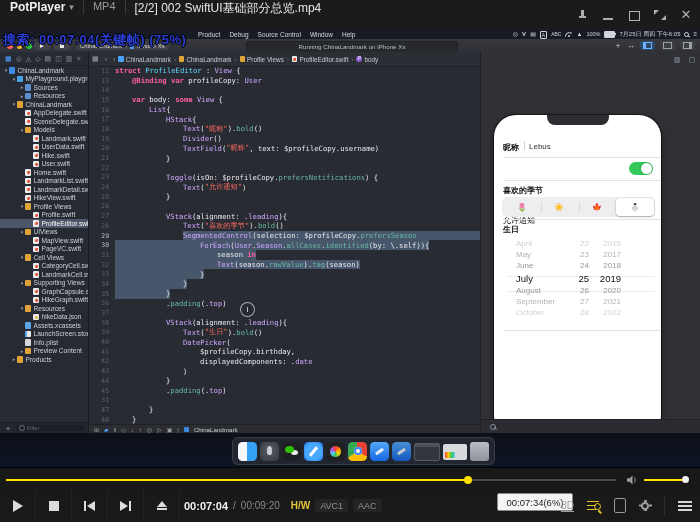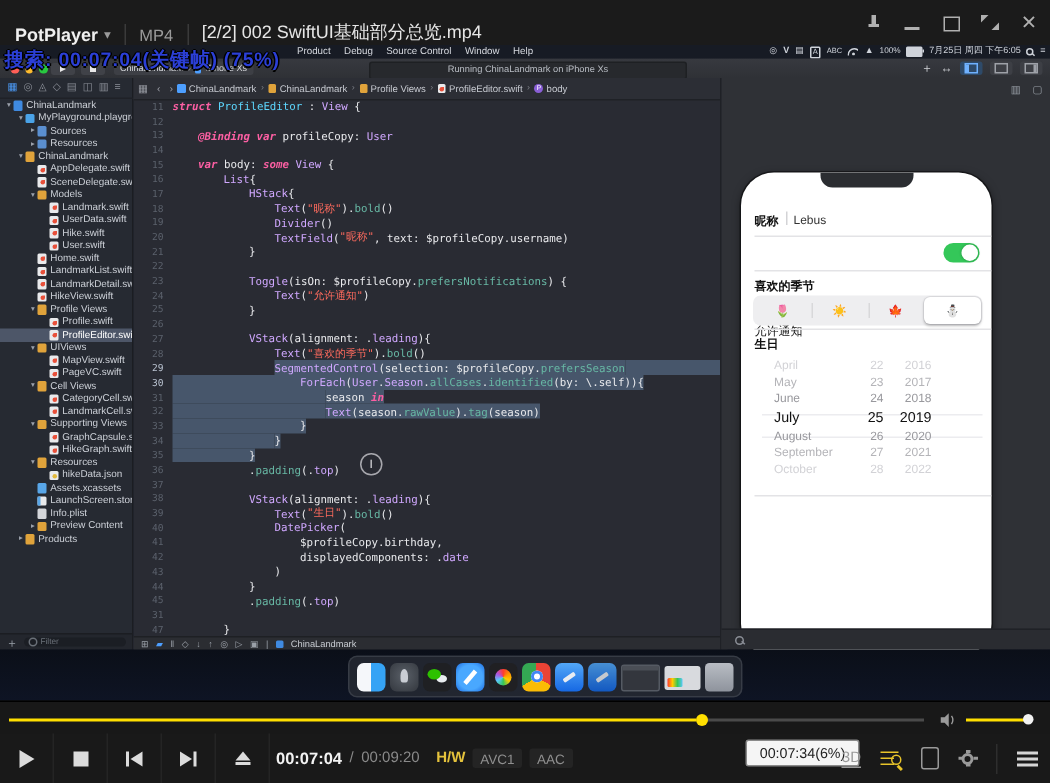--- a/index.html
+++ b/index.html
@@ -2,21 +2,21 @@
 <html><head>
 <meta charset="utf-8">
 <style>
   html,body{margin:0;padding:0;background:#000;}
   #stage{position:relative;width:700px;height:522px;background:#141414;overflow:hidden;
          font-family:"Liberation Sans","DejaVu Sans",sans-serif;color:#ddd;}
   .abs{position:absolute;}
 
   
   #titlebar{left:0;top:0;width:700px;height:30px;background:#1b1b1b;border-bottom:1px solid #000;}
-  #titlebar .row{display:flex;align-items:flex-end;height:30px;padding:0 10px;}
+  #titlebar .row{display:flex;align-items:flex-start;height:30px;padding:0 10px;}
   .appname{color:#f0f0f0;font-size:12px;font-weight:bold;}
   .caret{color:#9a9a9a;font-size:9px;margin-left:4px;}
   .tbsep{width:1px;height:14px;background:#3a3a3a;margin:0 9px;}
   .fmt{color:#9a9a9a;font-size:11px;}
   .vtitle{color:#e6e6e6;font-size:12px;white-space:nowrap;}
   .winbtns{position:absolute;right:8px;top:0;height:30px;display:flex;align-items:center;gap:14px;}
   .wb{width:12px;height:12px;position:relative;cursor:pointer;}
   .wb-pin::before{content:"";position:absolute;left:5px;top:1px;width:3px;height:6px;background:#b0b0b0;}
   .wb-pin::after{content:"";position:absolute;left:3px;top:7px;width:7px;height:2px;background:#b0b0b0;box-shadow:3px 2px 0 -2px #b0b0b0;}
   .wb-min::before{content:"";position:absolute;left:1px;top:9px;width:10px;height:2px;background:#b0b0b0;}
@@ -126,21 +126,21 @@
   #code{position:absolute;left:0;top:14px;width:391px;height:360px;overflow:hidden;
         font-family:"DejaVu Sans Mono","Liberation Mono",monospace;font-size:7.2px;}
   .crow{height:9.7px;display:flex;align-items:center;white-space:pre;}
   .gut{flex:none;width:20px;text-align:right;padding-right:6px;color:#5b616c;font-size:6.4px;}
   .crow.s29 .gut,.crow.s30 .gut{color:#bac3d1;}
   .ind{flex:none;height:9.7px;}
   .txt{height:9.7px;display:flex;align-items:center;}
   .fill{flex:1;height:9.7px;}
   .sel-full .ind,.sel-full .txt{background:#47566b;}
   .sel-text .txt,.sel-text .fill{background:#47566b;}
-  .tk-k{color:#fc5fa3;font-weight:bold;font-style:italic;}
+  .tk-k{color:#fc5fa3;font-weight:bold;}
   .tk-t{color:#d0a8ff;}
   .tk-d{color:#5dd8ff;}
   .tk-s{color:#fc6a5d;}
   .tk-m{color:#67b7a4;}
   .tk-p{color:#e8e9ec;}
 
   
   #cursor{left:240px;top:272px;width:13px;height:13px;border:1px solid rgba(200,200,205,.8);border-radius:50%;
           background:rgba(40,42,50,.4);color:#e2e2e6;font-size:8px;line-height:13px;text-align:center;z-index:30;}
 
@@ -565,21 +565,20 @@
             </span>
             <span class="bc-sep">›</span>
             <span class="bc-seg">
               <span class="bc-ico bc-property-symbol">P</span>
               <span>body</span>
             </span>
           </span>
       </div>
       <div id="code">
           <div class="crow"><span class="gut">11</span><span class="ind" style="width: 0px;"></span><span class="txt"><span class="tk-k">struct </span><span class="tk-d">ProfileEditor</span><span class="tk-p"> : </span><span class="tk-t">View</span><span class="tk-p"> {</span></span></div>
-          <div class="crow"><span class="gut">12</span><span class="ind" style="width: 0px;"></span><span class="txt"></span></div>
           <div class="crow"><span class="gut">13</span><span class="ind" style="width: 17px;"></span><span class="txt"><span class="tk-k">@Binding</span><span class="tk-p"> </span><span class="tk-k">var</span><span class="tk-p"> profileCopy: </span><span class="tk-t">User</span></span></div>
           <div class="crow"><span class="gut">14</span><span class="ind" style="width: 0px;"></span><span class="txt"></span></div>
           <div class="crow"><span class="gut">15</span><span class="ind" style="width: 17px;"></span><span class="txt"><span class="tk-k">var</span><span class="tk-p"> body: </span><span class="tk-k">some</span><span class="tk-p"> </span><span class="tk-t">View</span><span class="tk-p"> {</span></span></div>
           <div class="crow"><span class="gut">16</span><span class="ind" style="width: 34px;"></span><span class="txt"><span class="tk-t">List</span><span class="tk-p">{</span></span></div>
           <div class="crow"><span class="gut">17</span><span class="ind" style="width: 51px;"></span><span class="txt"><span class="tk-t">HStack</span><span class="tk-p">{</span></span></div>
           <div class="crow"><span class="gut">18</span><span class="ind" style="width: 68px;"></span><span class="txt"><span class="tk-t">Text</span><span class="tk-p">(</span><span class="tk-s">"昵称"</span><span class="tk-p">).</span><span class="tk-m">bold</span><span class="tk-p">()</span></span></div>
           <div class="crow"><span class="gut">19</span><span class="ind" style="width: 68px;"></span><span class="txt"><span class="tk-t">Divider</span><span class="tk-p">()</span></span></div>
           <div class="crow"><span class="gut">20</span><span class="ind" style="width: 68px;"></span><span class="txt"><span class="tk-t">TextField</span><span class="tk-p">(</span><span class="tk-s">"昵称"</span><span class="tk-p">, text: $profileCopy.username)</span></span></div>
           <div class="crow"><span class="gut">21</span><span class="ind" style="width: 51px;"></span><span class="txt"><span class="tk-p">}</span></span></div>
           <div class="crow"><span class="gut">22</span><span class="ind" style="width: 0px;"></span><span class="txt"></span></div>

